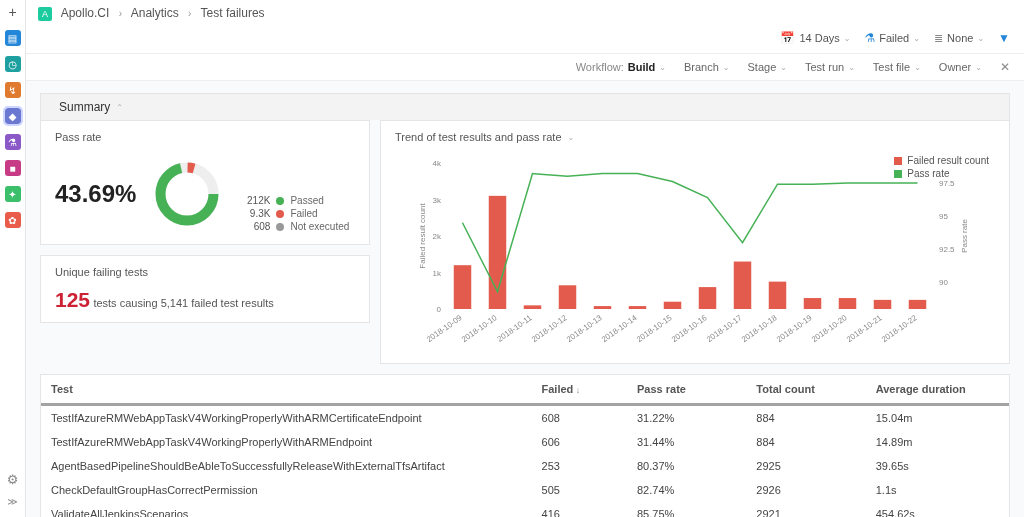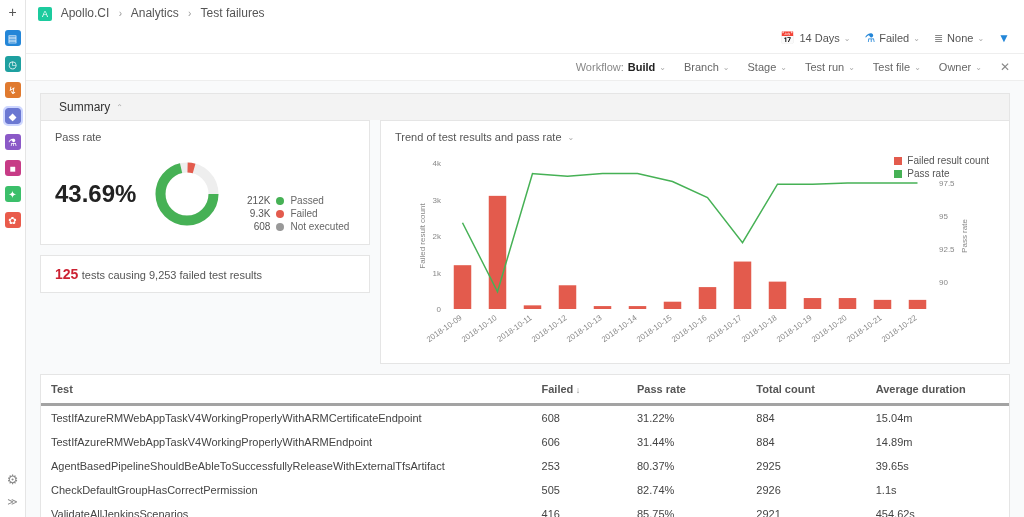--- a/index.html
+++ b/index.html
@@ -33,21 +33,21 @@
 .passrate-body { display: flex; align-items: center; gap: 16px; }
 .passrate-val { font-size: 24px; font-weight: 600; color: #222; }
 .donut { width: 70px; height: 70px; }
 .legend { font-size: 10px; color: #666; margin-top: 40px; }
 .legend .row { display: flex; align-items: center; gap: 6px; margin: 2px 0; }
 .dot { width: 8px; height: 8px; border-radius: 50%; display: inline-block; }
 .dot.g { background: #46b155; }
 .dot.r { background: #e35b4d; }
 .dot.gr{ background: #999; }
 .legend .n { width: 32px; text-align: right; color: #555; }
-.uft-num { color: #c23; font-size: 14px; font-weight: 600; }
+.uft-num { color: #c23; font-size: 21px; font-weight: 600; }
 .uft-text { font-size: 11px; color: #555; }
 .chartcard { flex: 1; }
 .chart-wrap { position: relative; height: 200px; }
 .chart-legend { position: absolute; right: 6px; top: 0; font-size: 10px; color: #555; }
 .chart-legend .row { display: flex; align-items: center; gap: 5px; margin: 2px 0; }
 .sqm { width: 8px; height: 8px; display: inline-block; }
 .sqm.r { background: #e35b4d; }
 .sqm.g { background: #46b155; }
 svg text { font-size: 8px; fill: #888; }
 .axis-lbl { font-size: 8px; fill: #888; }
@@ -170,23 +170,24 @@
                   </div>
                   <div class="row">
                     <span class="n">608</span>
                     <span class="dot gr"></span>
                     <span>Not executed</span>
                   </div>
                 </div>
             </div>
           </div>
           <div class="card">
+            <div class="card-h">Unique failing tests</div>
             <div>
               <span class="uft-num">125</span>
-              <span class="uft-text">tests causing 9,253 failed test results</span>
+              <span class="uft-text">tests causing 5,141 failed test results</span>
             </div>
           </div>
         </div>
 
         <div class="card chartcard">
           <div class="card-h">
             <span>Trend of test results and pass rate</span>
             <span class="chev-d">⌄</span>
           </div>
           <div class="chart-wrap">

